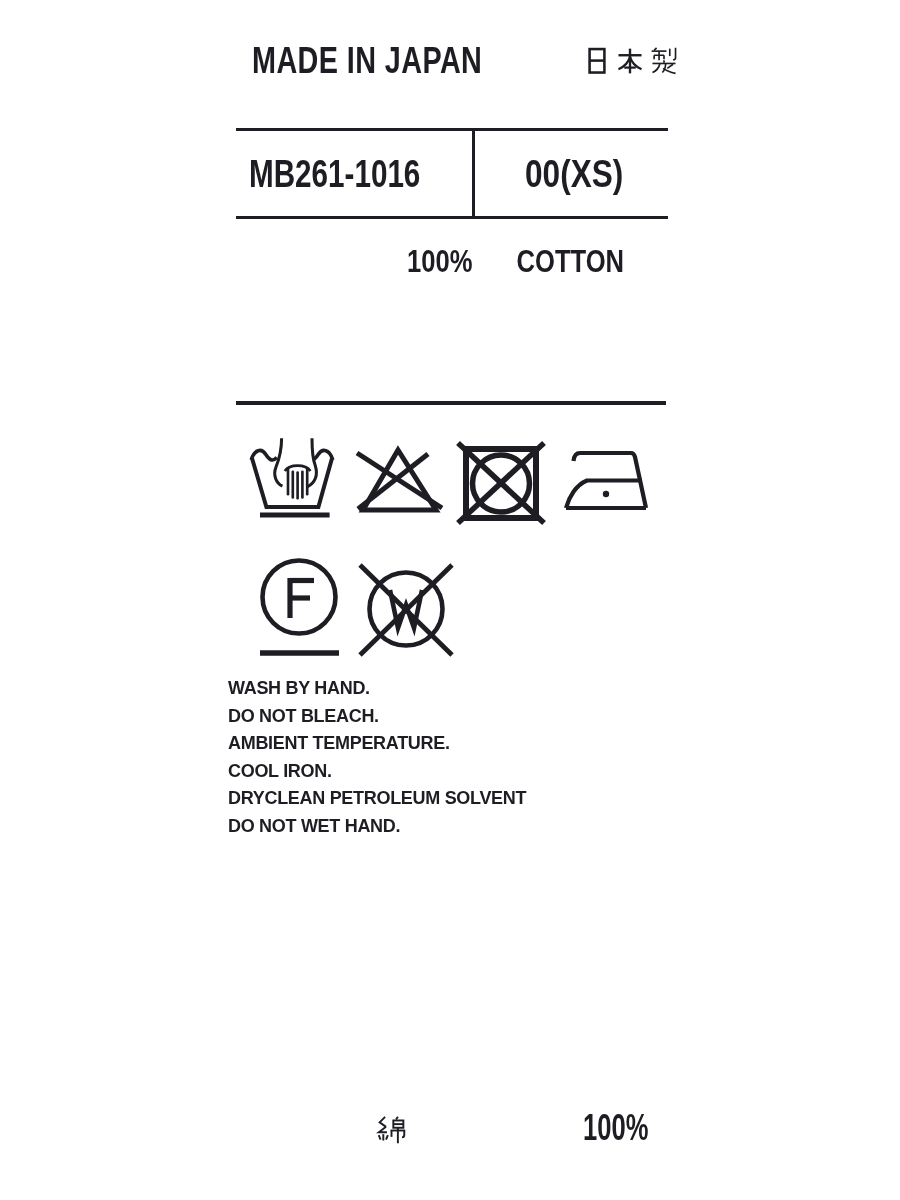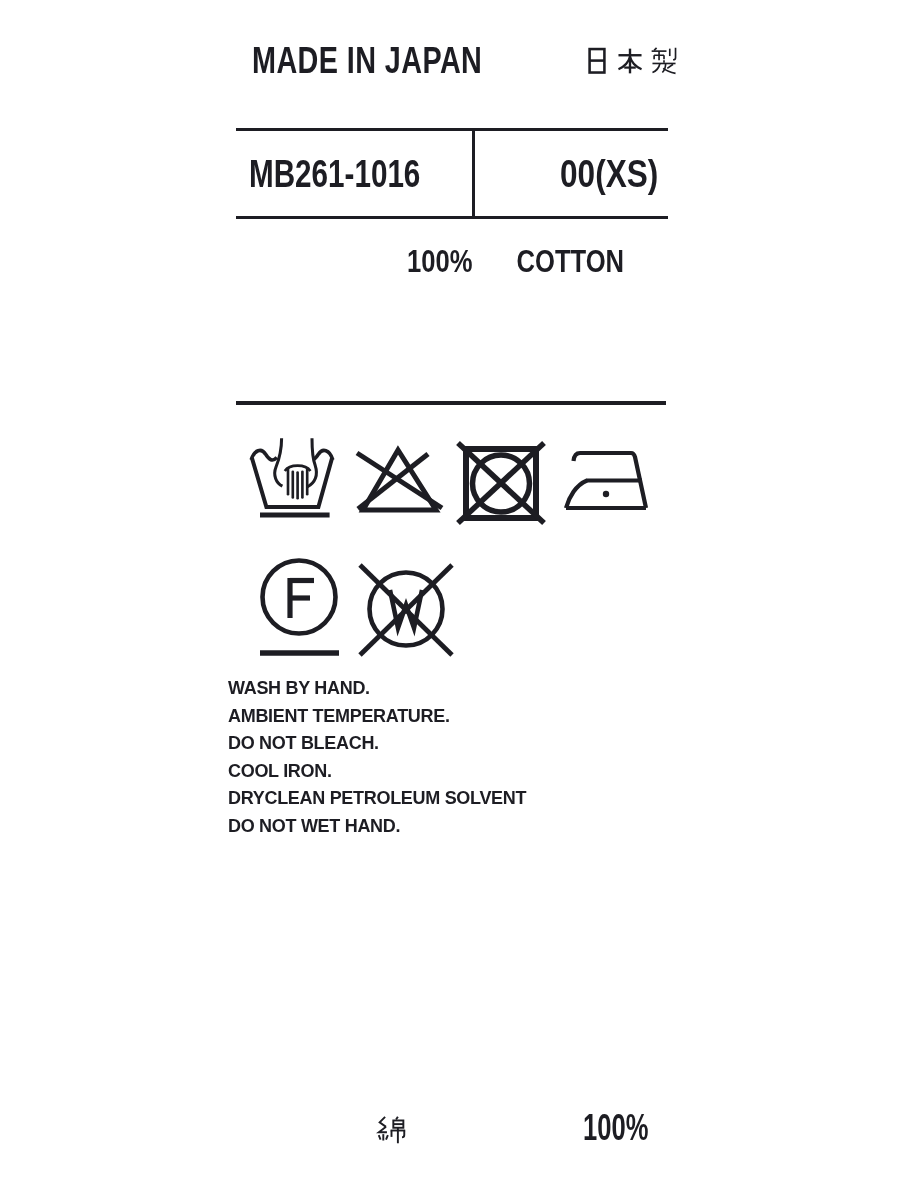--- a/index.html
+++ b/index.html
@@ -14,21 +14,21 @@
 
   .origin-en { left:252px; top:27px; font-size:36px; letter-spacing:0.5px;
                transform:scaleX(0.80); transform-origin:left top; }
   .origin-ja { left:583px; top:31px; }
   .origin-ja svg { display:inline-block; vertical-align:top; margin-right:1px; }
 
   .ptable { left:236px; top:112px; width:432px; height:91px; box-sizing:border-box;
             border-top:3px solid var(--ink); border-bottom:3px solid var(--ink); display:flex;gap:40px; }
   .cell { display:flex; align-items:center; box-sizing:border-box; }
   .cell-code { width:239px; border-right:3px solid var(--ink); padding-left:13px; }
-  .cell-size { flex:1; justify-content:flex-end; }
+  .cell-size { flex:1; justify-content:flex-start; }
   .code-text { font-size:38px; transform:scaleX(0.78); transform-origin:left center; white-space:nowrap; }
   .size-text { font-size:38px; transform:scaleX(0.83); transform-origin:center center; white-space:nowrap; }
 
   .comp-row { left:407px; top:229px; font-size:32px; display:flex; gap:55px;
               transform:scaleX(0.80); transform-origin:left top; }
 
   .mid-rule { left:236px; top:385px; width:430px; height:4px; background:var(--ink); }
 
   .care-text { left:228px; top:659px; font-size:18px; line-height:27.6px; letter-spacing:-0.3px; }
   .care-text div { white-space:nowrap; }
@@ -155,22 +155,22 @@
     <svg width="108" height="98" viewBox="0 0 108 98">
       <circle class="s" cx="54" cy="48" r="36.5" stroke-width="4.6"></circle>
       <path class="s" d="M38,29 L46,67 L54,44 L62,67 L70,29" stroke-width="4.6"></path>
       <path class="s" d="M8,4 L100,94" stroke-width="4.8"></path>
       <path class="s" d="M100,4 L8,94" stroke-width="4.8"></path>
     </svg>
   </div>
 
   <div class="abs care-text">
     <div>WASH BY HAND.</div>
+    <div>DO NOT BLEACH.</div>
     <div>AMBIENT TEMPERATURE.</div>
-    <div>DO NOT BLEACH.</div>
     <div>COOL IRON.</div>
     <div>DRYCLEAN PETROLEUM SOLVENT</div>
     <div>DO NOT WET HAND.</div>
   </div>
 
   <div class="abs footer-kanji">
     <span class="sr">綿</span>
     <svg width="31" height="31" viewBox="0 0 34 34">
       <path class="s" d="M10,2 L4,8 L11,13" stroke-width="2.1"></path>
       <path class="s" d="M11,13 L3,19 H12" stroke-width="2.1"></path>

